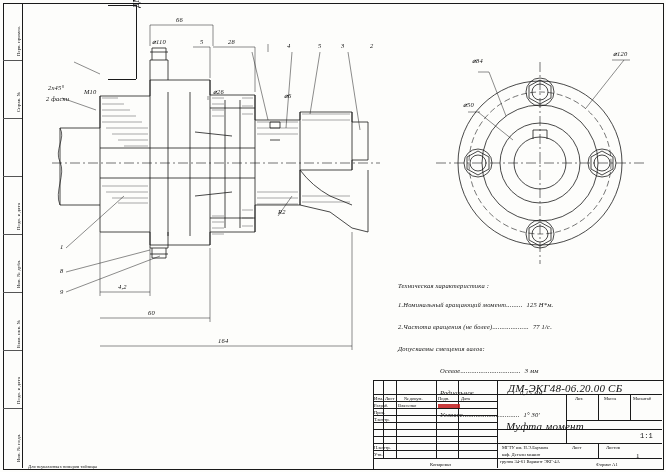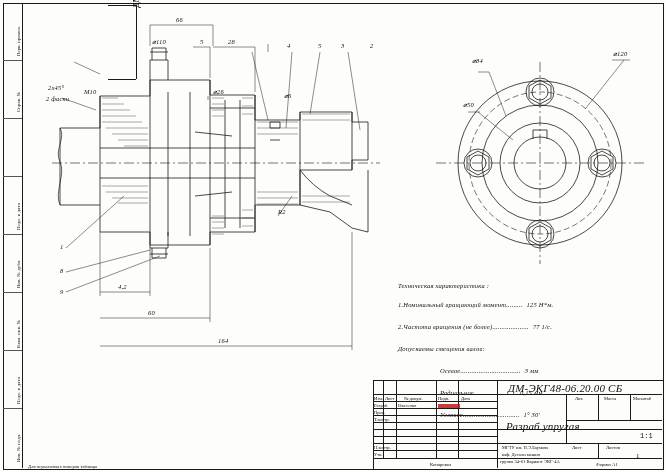--- a/index.html
+++ b/index.html
@@ -258,21 +258,21 @@
   <div class="stamp-cell" style="left:374px;top:403px;">Разраб.</div>
   <div class="stamp-cell" style="left:398px;top:403px;">Власенко</div>
   <div class="stamp-cell" style="left:374px;top:410px;">Пров.</div>
   <div class="stamp-cell" style="left:374px;top:417px;">Т.контр.</div>
   <div class="stamp-cell" style="left:374px;top:445px;">Н.контр.</div>
   <div class="stamp-cell" style="left:374px;top:452px;">Утв.</div>
 
   <div style="position:absolute;left:438px;top:404px;width:22px;height:4px;background:#c01a1a;opacity:0.85;"></div>
 
   <div class="txt lg i" style="left:508px;top:382px;">ДМ-ЭКГ48-06.20.00 СБ</div>
-  <div class="txt lg i" style="left:506px;top:420px;">Разраб упругая</div>
+  <div class="txt lg i" style="left:506px;top:420px;">Муфта момент</div>
 
   <div class="stamp-cell" style="left:575px;top:396px;">Лит.</div>
   <div class="stamp-cell" style="left:604px;top:396px;">Масса</div>
   <div class="stamp-cell" style="left:633px;top:396px;">Масштаб</div>
   <div class="stamp-cell" style="left:640px;top:432px;font-size:7px;font-family:Liberation Mono, monospace;">1:1</div>
 
   <div class="stamp-cell" style="left:572px;top:445px;">Лист</div>
   <div class="stamp-cell" style="left:606px;top:445px;">Листов</div>
   <div class="stamp-cell" style="left:636px;top:452px;font-size:7px;">1</div>
 

